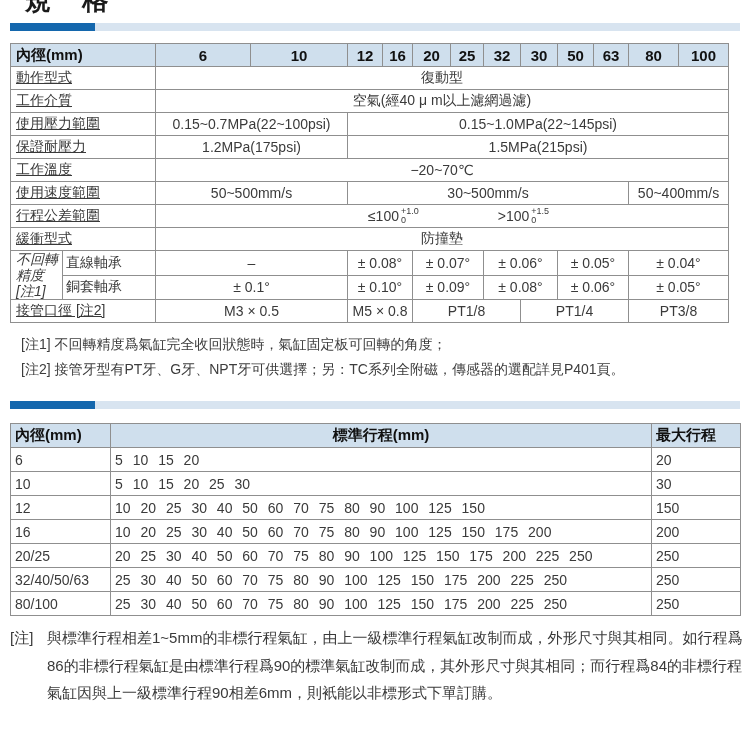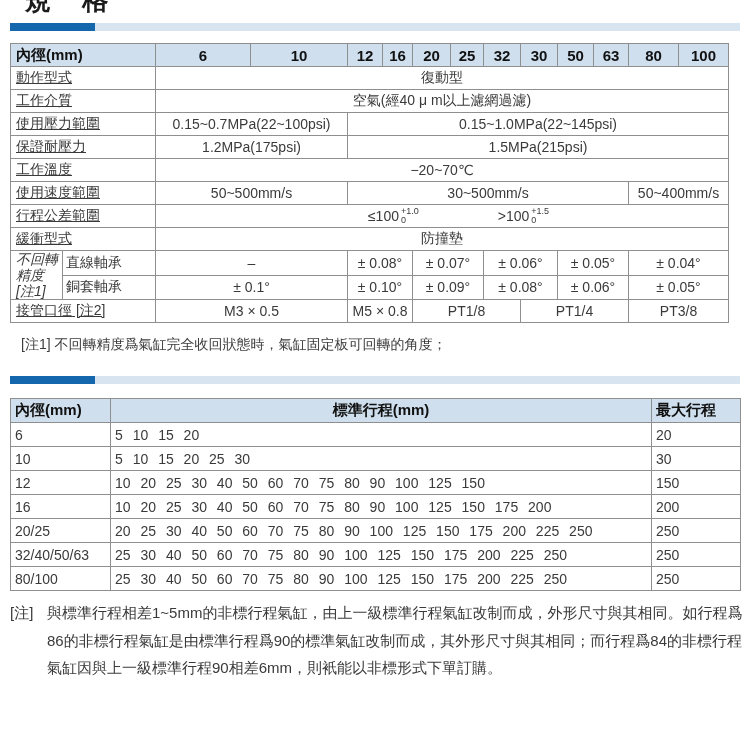--- a/index.html
+++ b/index.html
@@ -166,20 +166,21 @@
       <td colspan="2">M5 × 0.8</td>
       <td colspan="3">PT1/8</td>
       <td colspan="3">PT1/4</td>
       <td colspan="2">PT3/8</td>
     </tr>
   </tbody>
     </table>
 
   <div class="notes1">
     <div>[注1] 不回轉精度爲氣缸完全收回狀態時，氣缸固定板可回轉的角度；</div>
+    <div>[注2] 接管牙型有PT牙、G牙、NPT牙可供選擇；另：TC系列全附磁，傳感器的選配詳見P401頁。</div>
   </div>
 
   <div class="stroke-sec">
     <div class="accent-bar">
       <div class="dark"></div>
     </div>
 
     <table class="stroke">
       <colgroup>
         <col style="width:100px">

